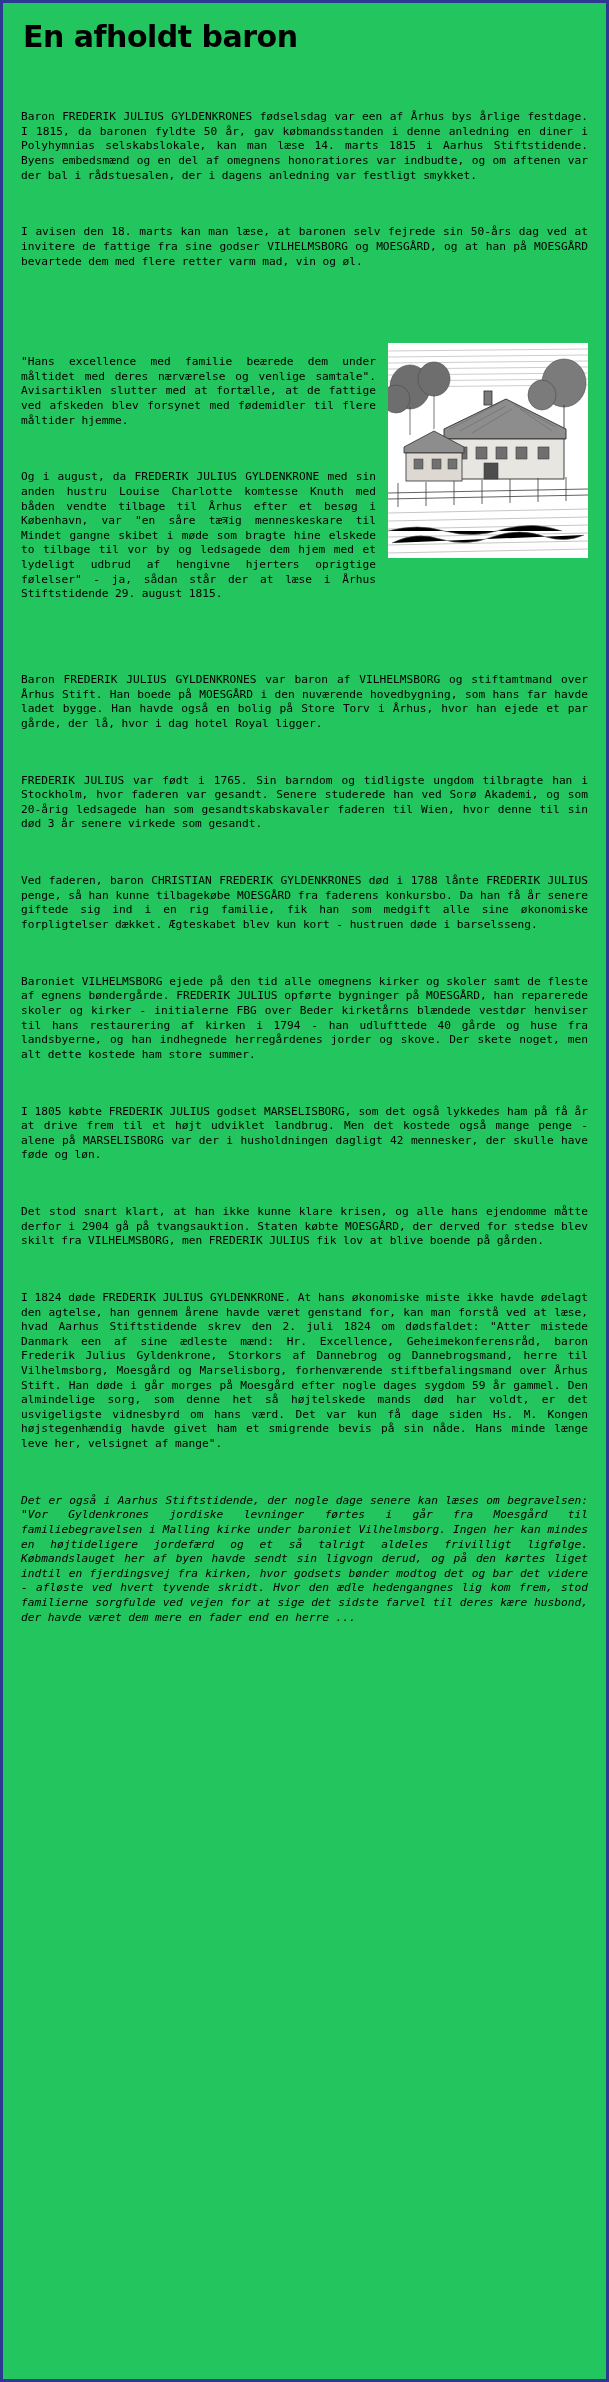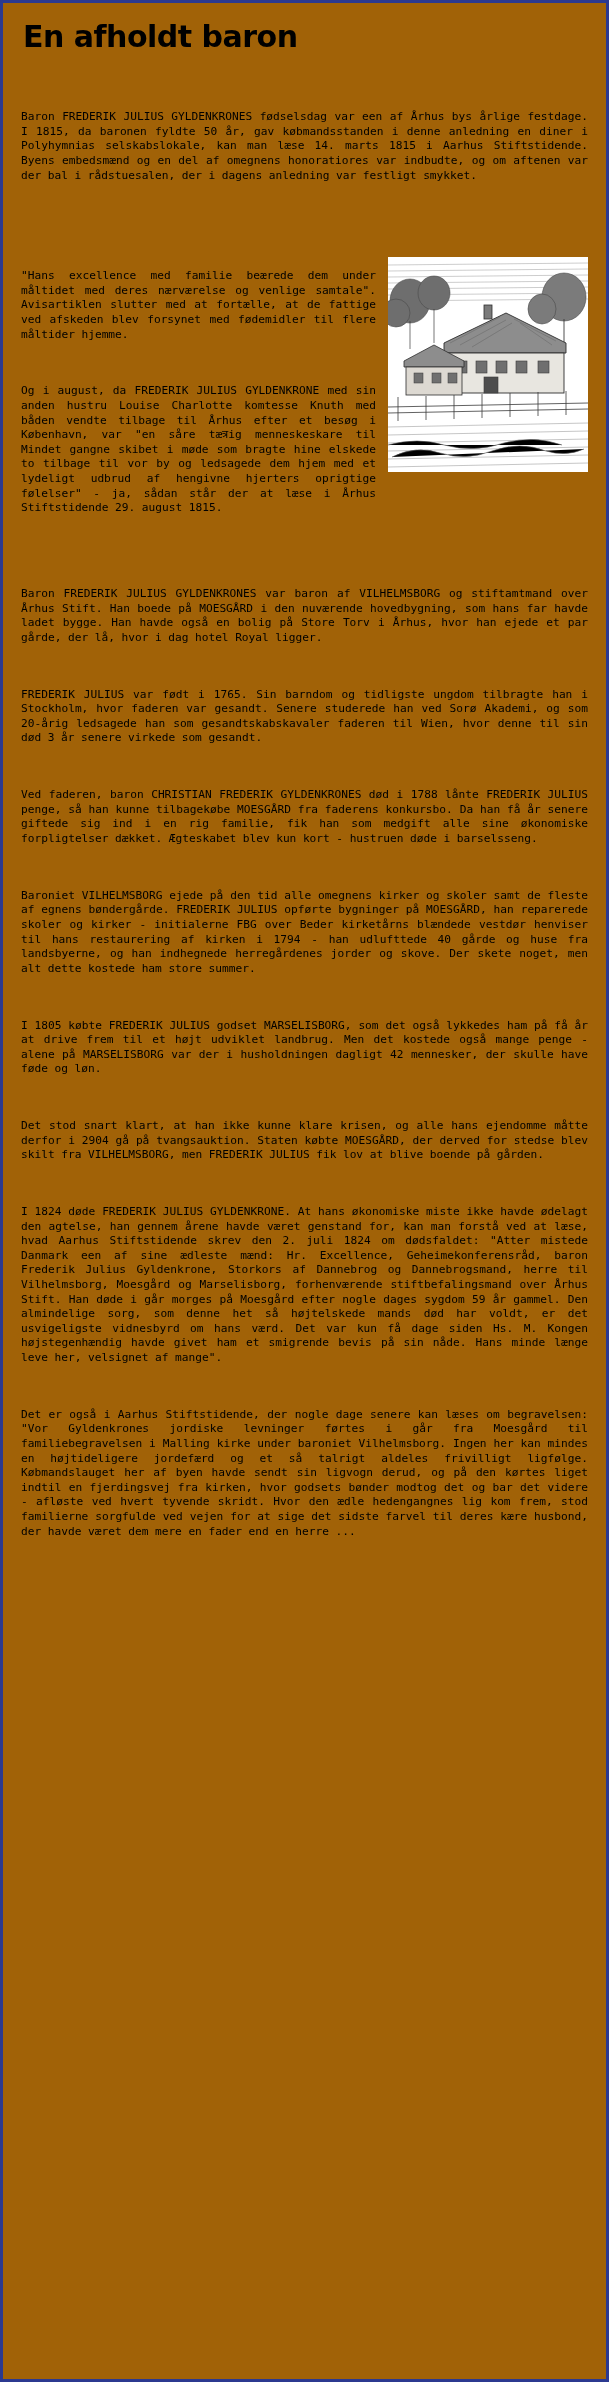--- a/index.html
+++ b/index.html
@@ -7,21 +7,21 @@
     padding: 0;
     background: #ffffff;
   }
   body {
     font-family: "DejaVu Sans Mono", monospace;
   }
   .page {
     width: 609px;
     min-height: 2382px;
     box-sizing: border-box;
-    background: #a16207;
+    background: #22c55e;
     border: 3px solid #2b3990;
     padding: 0;
     position: relative;
   }
   .inner {
     padding: 14px 18px 18px 18px;
   }
   .title {
     font-family: "DejaVu Sans", sans-serif;
     font-weight: bold;
@@ -38,20 +38,21 @@
     color: #000;
     text-align: justify;
     white-space: pre-wrap;
     word-spacing: -0.2px;
   }
   p.para {
     margin: 0 0 13px 0;
   }
   p.para.tight {
     margin-bottom: 0;
+    font-style: italic;
   }
   .figure {
     float: right;
     width: 200px;
     margin: 2px 0 6px 12px;
     shape-margin: 6px;
   }
   .figure svg {
     display: block;
     width: 200px;
@@ -64,20 +65,21 @@
 <body>
 
 <div class="page">
   <div class="inner">
 
     <h1 class="title">En afholdt baron</h1>
 
     <div class="body-text">
 
       <p class="para">Baron FREDERIK JULIUS GYLDENKRONES fødselsdag var een af Århus bys årlige festdage. I 1815, da baronen fyldte 50 år, gav købmandsstanden i denne anledning en diner i Polyhymnias selskabslokale, kan man læse 14. marts 1815 i Aarhus Stiftstidende. Byens embedsmænd og en del af omegnens honoratiores var indbudte, og om aftenen var der bal i rådstuesalen, der i dagens anledning var festligt smykket.</p>
+      <p class="para">I avisen den 18. marts kan man læse, at baronen selv fejrede sin 50-års dag ved at invitere de fattige fra sine godser VILHELMSBORG og MOESGÅRD, og at han på MOESGÅRD bevartede dem med flere retter varm mad, vin og øl.</p>
 
       <div class="figure">
         <svg viewBox="0 0 200 215" xmlns="http://www.w3.org/2000/svg">
           <rect x="0" y="0" width="200" height="215" fill="#ffffff"></rect>
 
           <g stroke="#9a9a9a" stroke-width="0.5">
             <line x1="0" y1="8" x2="200" y2="6"></line>
             <line x1="0" y1="14" x2="200" y2="12"></line>
             <line x1="0" y1="20" x2="200" y2="18"></line>
             <line x1="0" y1="26" x2="200" y2="24"></line>

